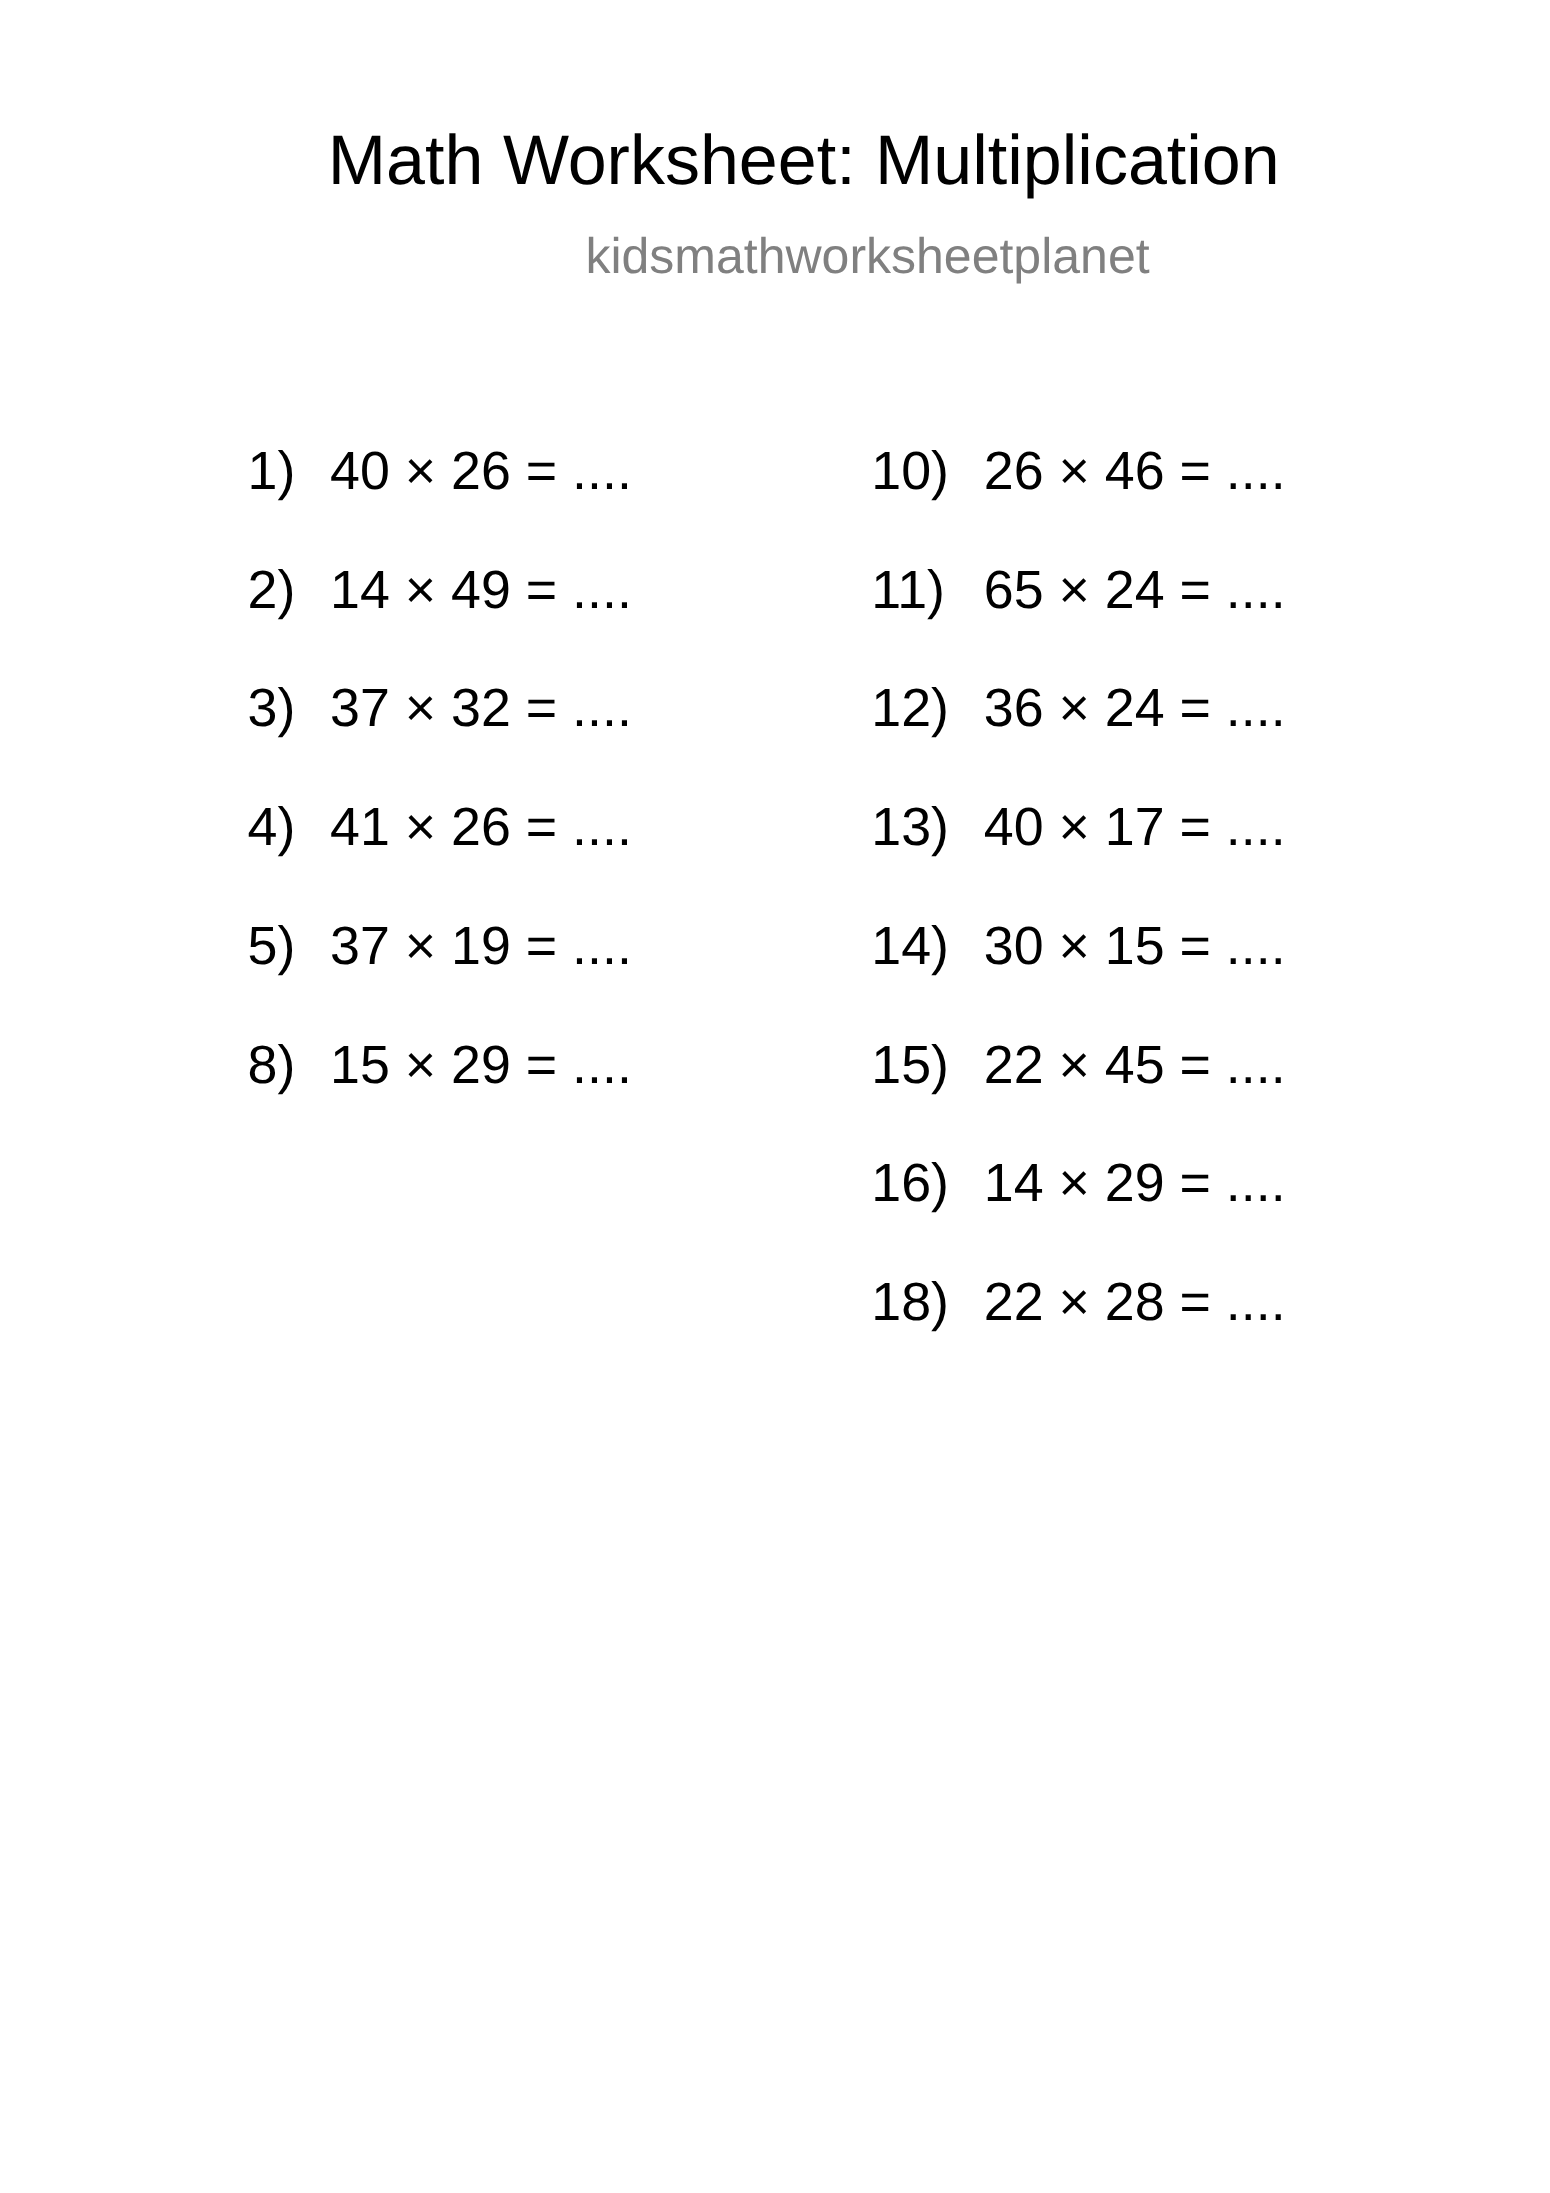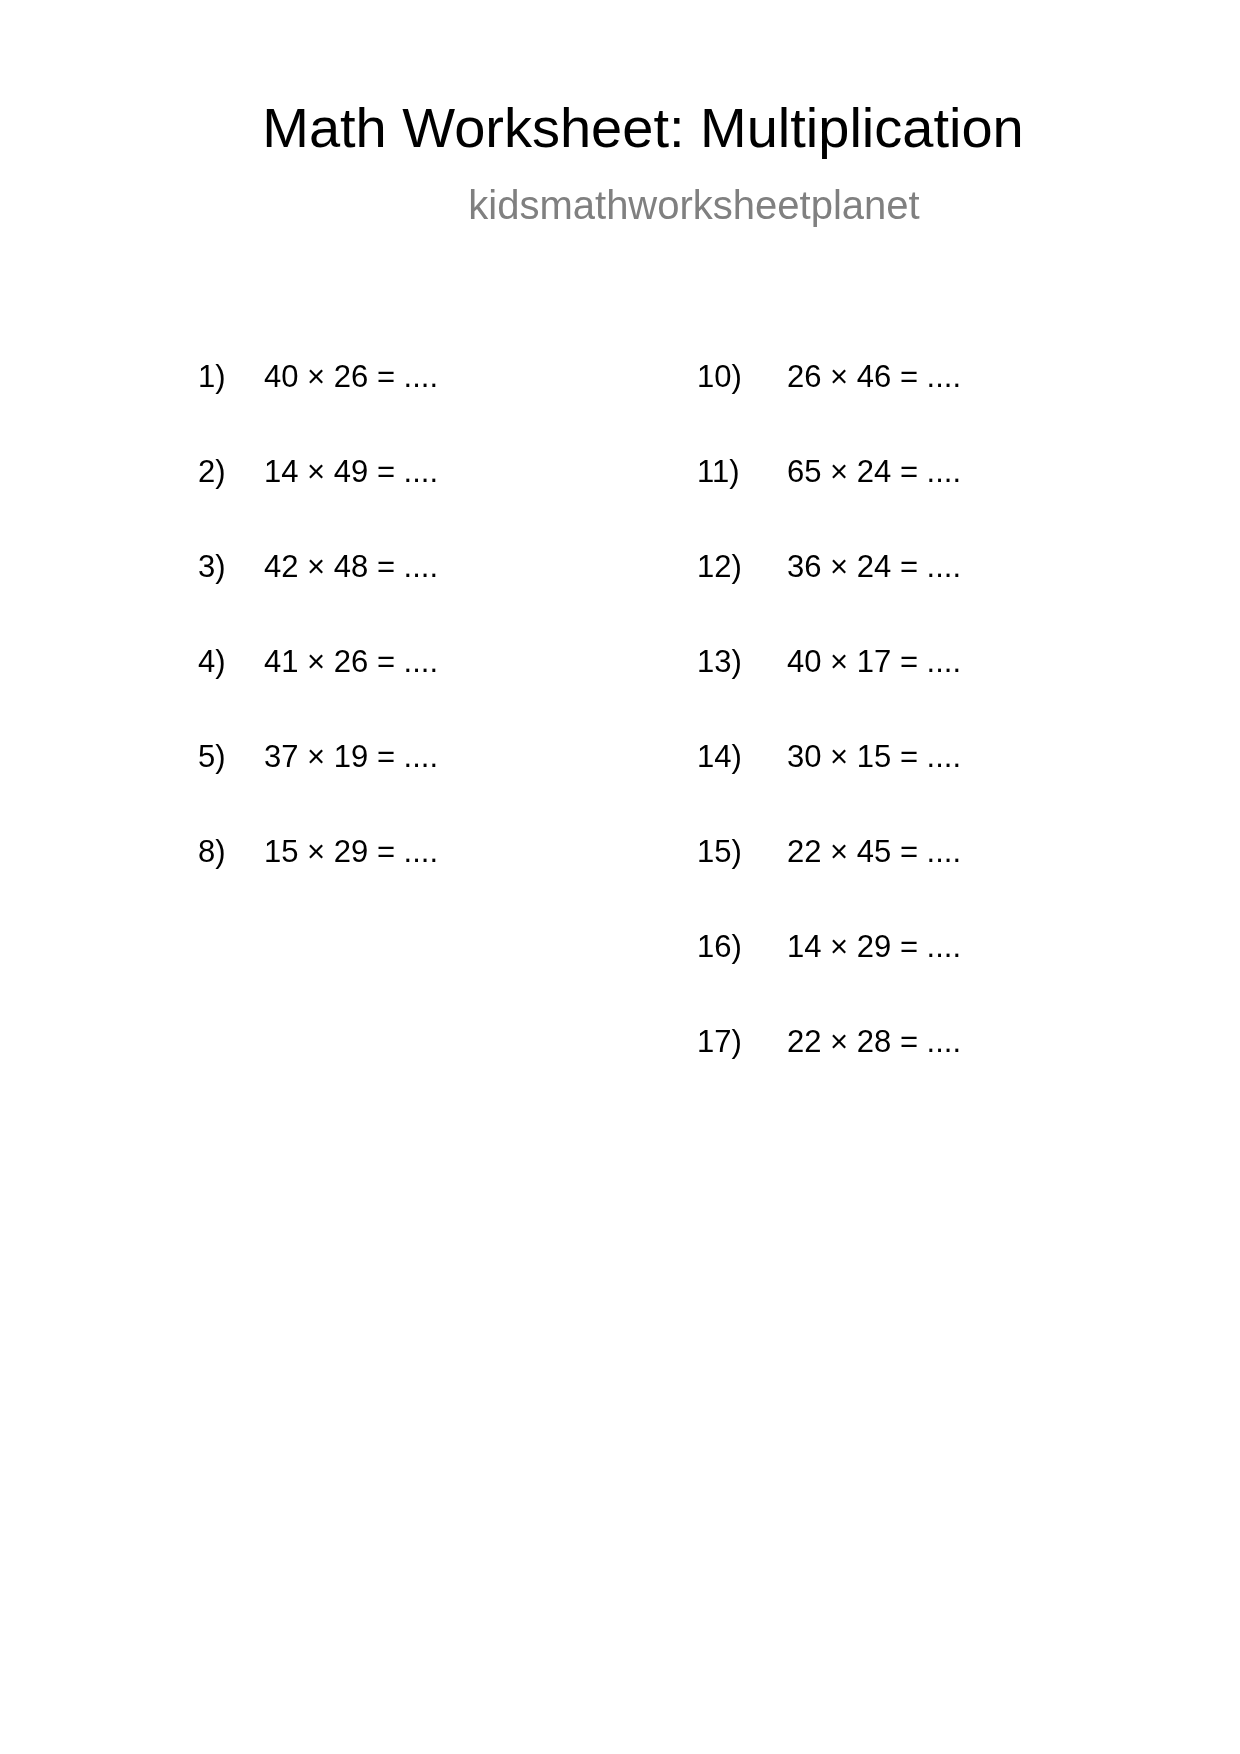--- a/index.html
+++ b/index.html
@@ -5,42 +5,42 @@
     html, body { margin: 0; padding: 0; background: #ffffff; }
     body { width: 1240px; height: 1754px; position: relative; overflow: hidden;
            font-family: "Liberation Sans", sans-serif; color: #000; }
     .title { position: absolute; left: 0; width: 1046px; top: 96px;
              text-align: center; font-size: 56px; line-height: 64px; padding-left: 240px; box-sizing: border-box; }
     .subtitle { position: absolute; left: 0; width: 1148px; top: 182px;
                 text-align: center; font-size: 40px; line-height: 46px; color: #808080; padding-left: 240px; box-sizing: border-box; }
     .col { position: absolute; top: 352px; }
     .col-left { left: 198px; }
     .col-right { left: 697px; }
-    .problem { height: 95px; font-size: 31px; line-height: 50px; white-space: nowrap; }
+    .problem { height: 95px; font-size: 43px; line-height: 50px; white-space: nowrap; }
     .num { display: inline-block; }
     .num-left { width: 66px; }
     .num-right { width: 90px; }
   </style>
 </head>
 <body>
 
 <div class="title">Math Worksheet: Multiplication</div>
 <div class="subtitle">kidsmathworksheetplanet</div>
 
 <div class="col col-left">
   <div class="problem"><span class="num num-left">1)</span><span>40 × 26 = ....</span></div>
   <div class="problem"><span class="num num-left">2)</span><span>14 × 49 = ....</span></div>
-  <div class="problem"><span class="num num-left">3)</span><span>42 × 48 = ....</span></div>
+  <div class="problem"><span class="num num-left">3)</span><span>37 × 32 = ....</span></div>
   <div class="problem"><span class="num num-left">4)</span><span>41 × 26 = ....</span></div>
   <div class="problem"><span class="num num-left">5)</span><span>37 × 19 = ....</span></div>
   <div class="problem"><span class="num num-left">8)</span><span>15 × 29 = ....</span></div>
 </div>
 
 <div class="col col-right">
   <div class="problem"><span class="num num-right">10)</span><span>26 × 46 = ....</span></div>
   <div class="problem"><span class="num num-right">11)</span><span>65 × 24 = ....</span></div>
   <div class="problem"><span class="num num-right">12)</span><span>36 × 24 = ....</span></div>
   <div class="problem"><span class="num num-right">13)</span><span>40 × 17 = ....</span></div>
   <div class="problem"><span class="num num-right">14)</span><span>30 × 15 = ....</span></div>
   <div class="problem"><span class="num num-right">15)</span><span>22 × 45 = ....</span></div>
   <div class="problem"><span class="num num-right">16)</span><span>14 × 29 = ....</span></div>
-  <div class="problem"><span class="num num-right">17)</span><span>22 × 28 = ....</span></div>
+  <div class="problem"><span class="num num-right">18)</span><span>22 × 28 = ....</span></div>
 </div>
 
 </body></html>

